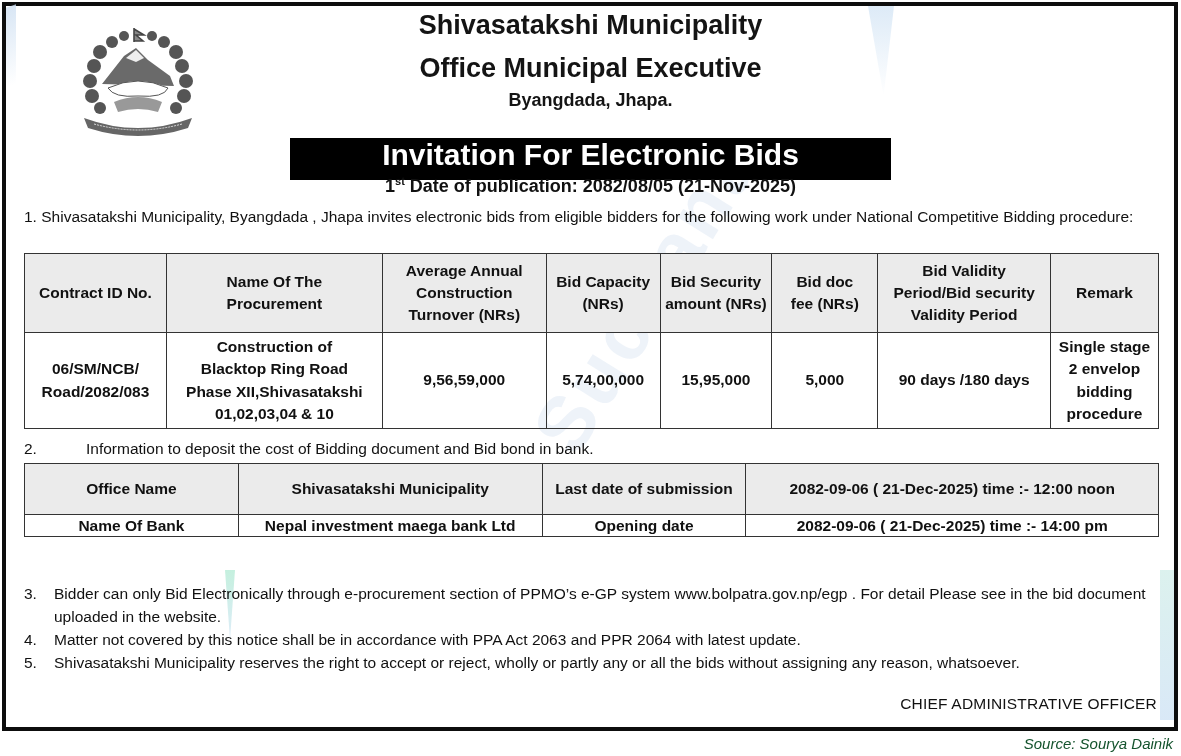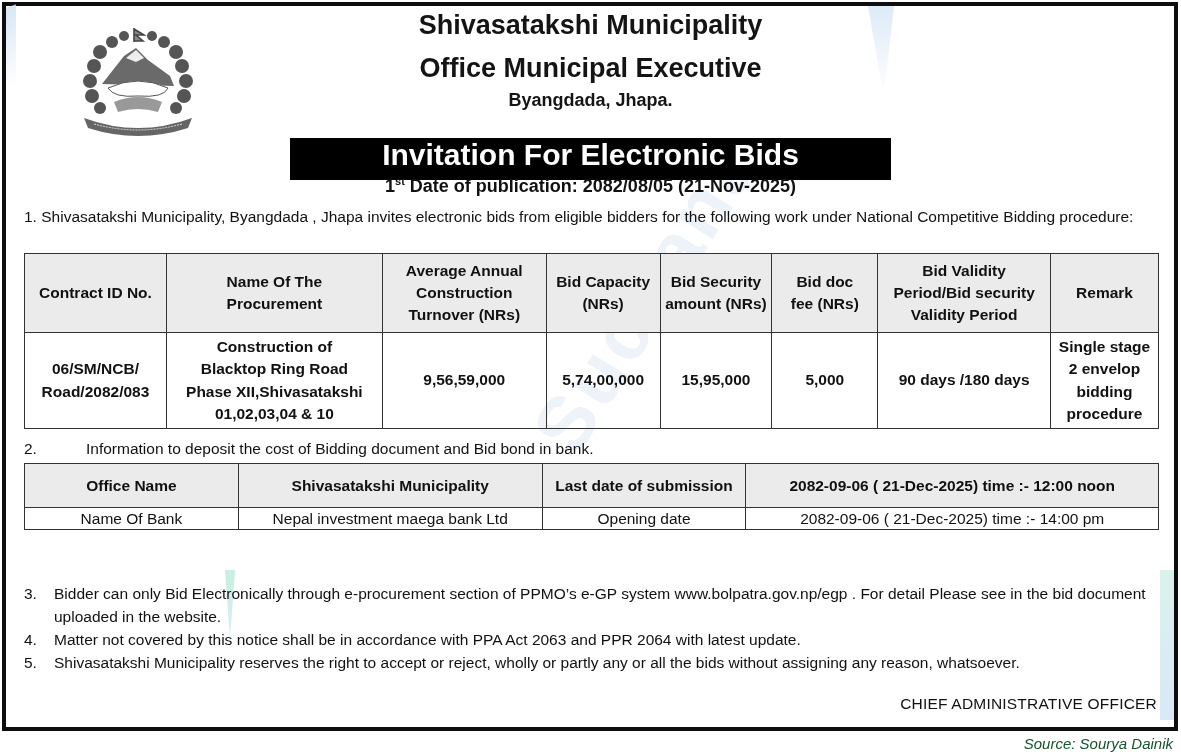--- a/index.html
+++ b/index.html
@@ -41,22 +41,22 @@
   table { position: absolute; border-collapse: collapse; font-size: 15.5px; }
   td, th { border: 1px solid #333; text-align: center; vertical-align: middle; }
   .t-bid { left: 24px; top: 253px; width: 1135px; }
   .t-bid th { background: #ebebeb; font-weight: bold; height: 79px; line-height: 22px; }
   .t-bid td { font-weight: bold; height: 96px; line-height: 22.5px; }
 
   .sec2 { position: absolute; left: 24px; top: 440px; font-size: 15.5px; }
   .sec2 .num { display: inline-block; width: 62px; }
 
   .t-bank { left: 24px; top: 463px; width: 1135px; }
-  .t-bank td { height: 22px; font-size: 15.5px; }
-  .t-bank tr.head td { background: #ebebeb; font-weight: bold; height: 44px; }
+  .t-bank td { height: 22px; font-size: 15.5px; font-weight: bold; }
+  .t-bank tr.head td { background: #ebebeb; font-weight: bold; height: 51px; }
   .t-bank td.left-pad { text-align: left; padding-left: 50px; }
 
   .notes { position: absolute; left: 24px; top: 582px; width: 1134px; font-size: 15.5px; line-height: 23px; }
   .note { display: flex; }
   .note .n { width: 30px; flex: none; }
   .note .txt { flex: 1; }
 
   .signature { position: absolute; right: 24px; top: 695px; font-size: 15.5px; letter-spacing: .2px; }
   .source { position: absolute; right: 8px; top: 735px; font-size: 15px; font-style: italic; color: #14532d; }
 </style>

